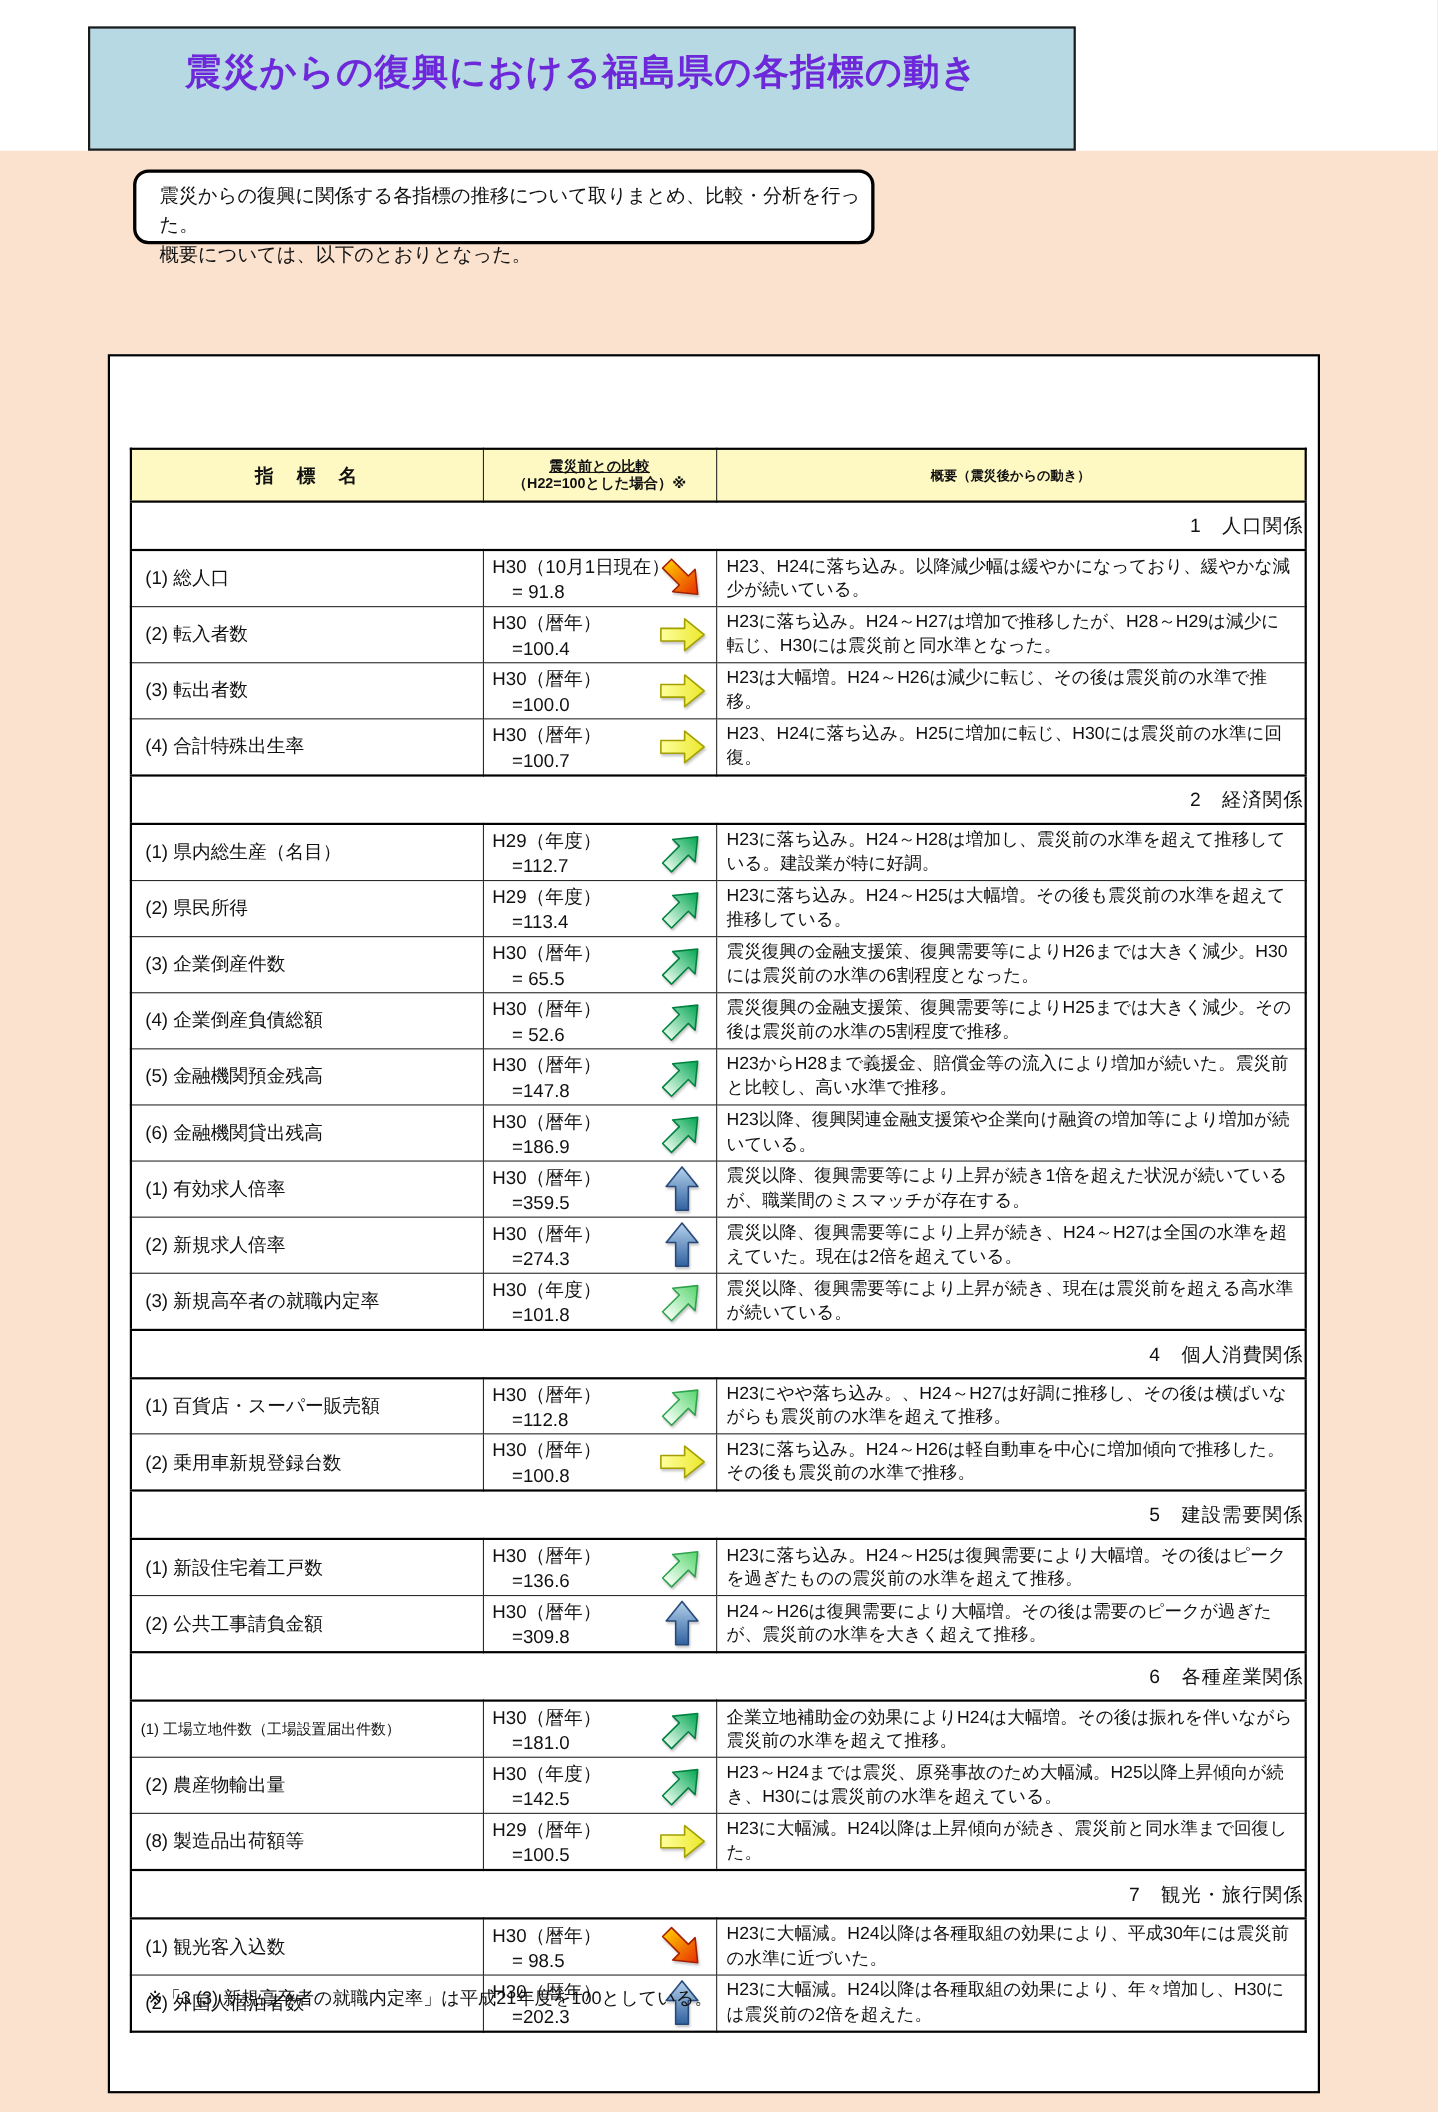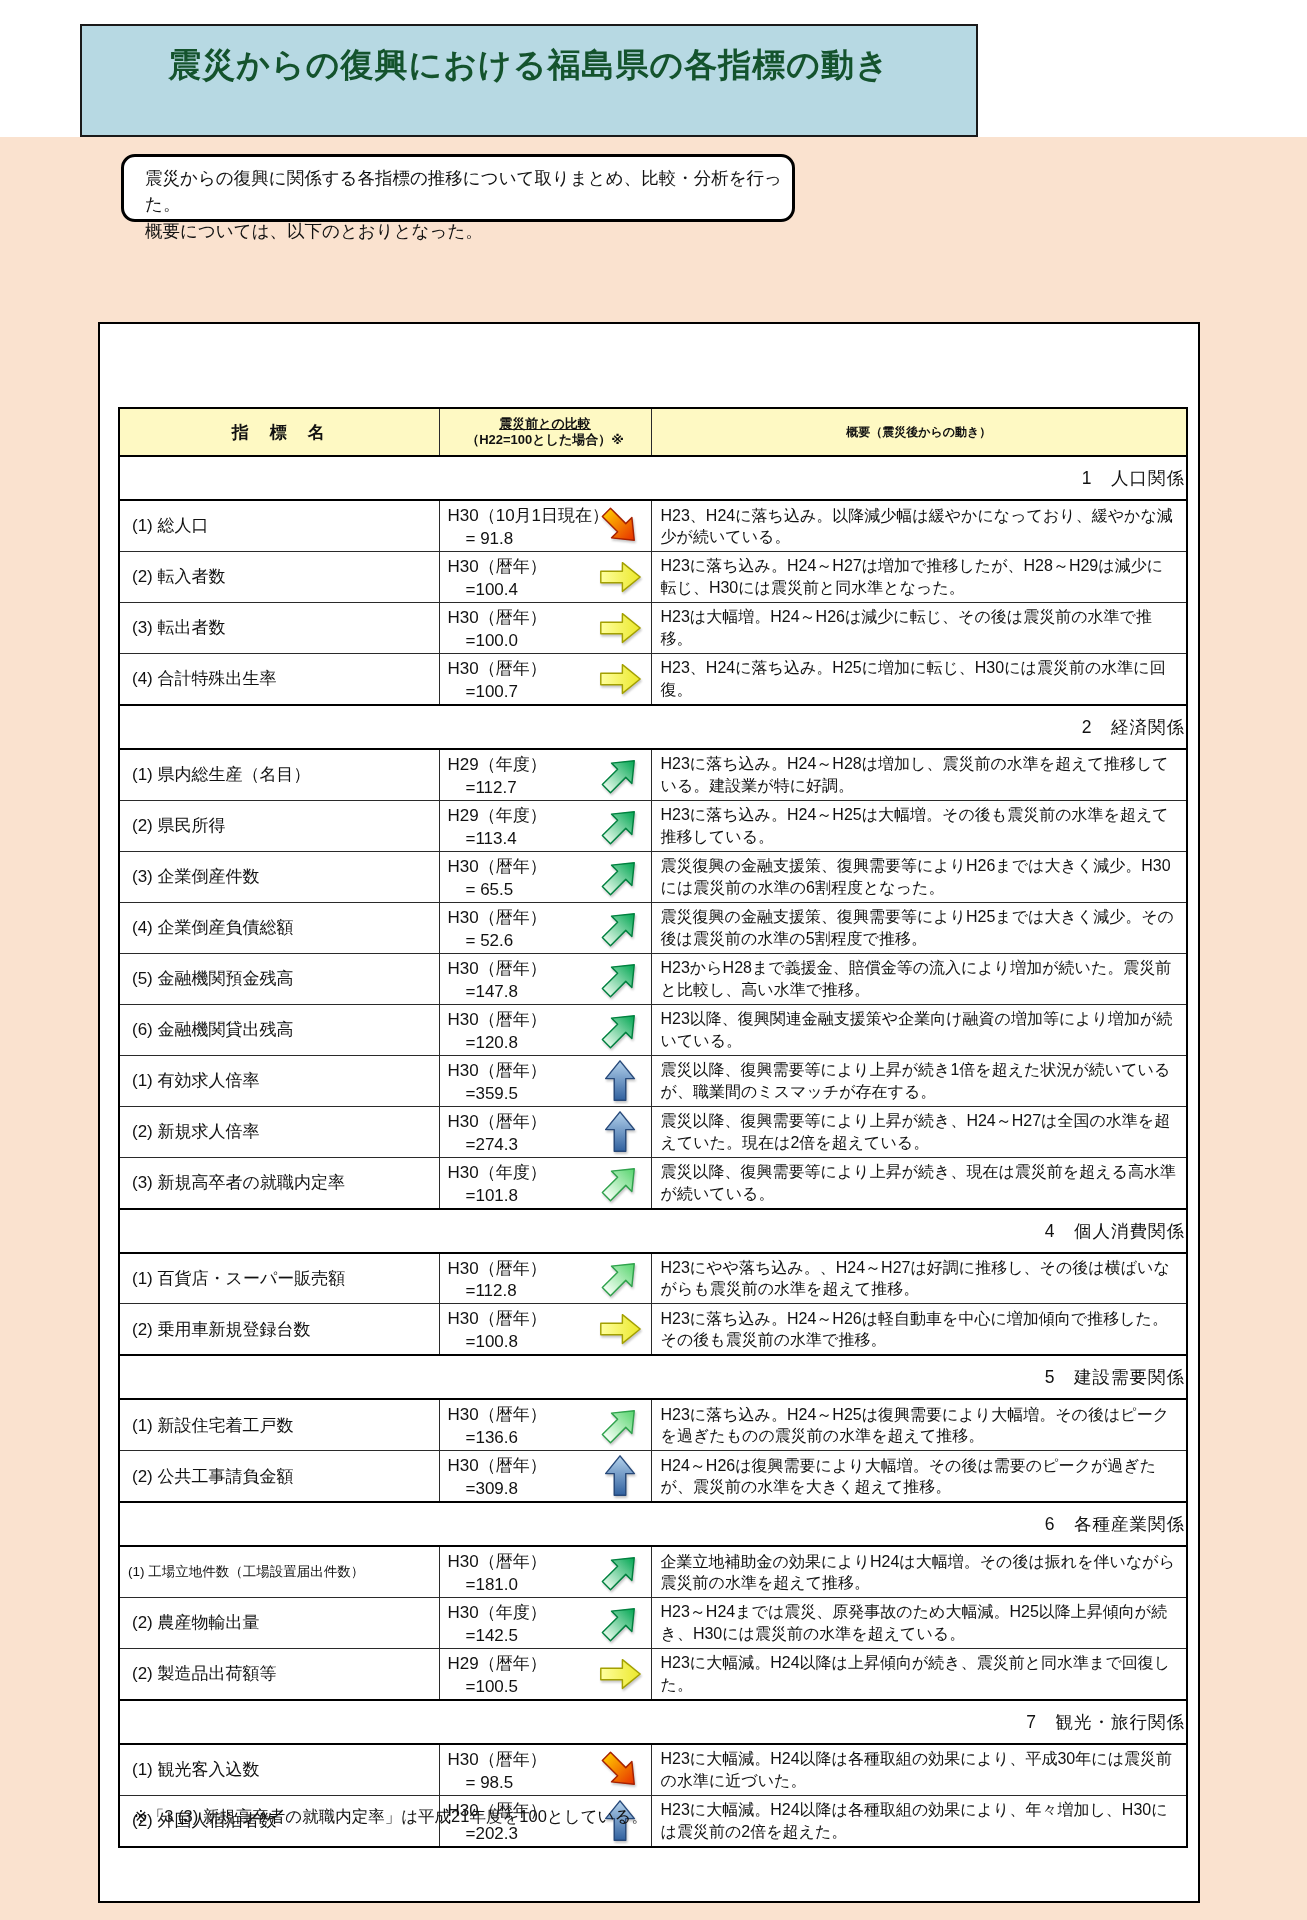--- a/index.html
+++ b/index.html
@@ -1,21 +1,21 @@
 <!DOCTYPE html>
 <html><head>
 <meta charset="utf-8">
 <style>
   html,body{margin:0;padding:0;background:#e8e8e8;}
   #page{position:relative;width:1307px;height:1920px;background:#fae2cf;
         font-family:"Liberation Sans","DejaVu Sans",sans-serif;color:#111;overflow:hidden;}
   .top-strip{position:absolute;left:0;top:0;width:1307px;height:137px;background:#ffffff;}
   .banner{position:absolute;left:80px;top:24px;width:898px;height:113px;background:#b7d9e3;
           border:2px solid #1a1a1a;box-sizing:border-box;text-align:center;}
-  .banner h1{margin:0;padding-top:17px;font-size:33px;font-weight:600;letter-spacing:1px;color:#14532d;}
+  .banner h1{margin:0;padding-top:17px;font-size:33px;font-weight:600;letter-spacing:1px;color:#6d28d9;}
   .intro{position:absolute;left:121px;top:154px;width:674px;height:68px;background:#fff;
          border:3px solid #000000;border-radius:14px;box-sizing:border-box;padding:8px 10px 12px 21px;
          font-size:17.5px;line-height:1.5;}
   .intro p{margin:0;}
   .outer{position:absolute;left:98px;top:322px;width:1102px;height:1581px;background:#fff;
          border:2px solid #000;box-sizing:border-box;}
   .label{position:absolute;left:30px;top:10px;width:228px;height:47px;background:#c5d89e;
          border:2px solid #4a4a4a;box-sizing:border-box;display:flex;align-items:center;justify-content:center;
          font-size:22px;font-weight:bold;letter-spacing:3px;}
   table.ind{position:absolute;left:18px;top:83px;width:1068px;border-collapse:collapse;table-layout:fixed;
@@ -247,21 +247,21 @@
                     <polygon points="10,38 55,38 55,20 92,50 55,80 55,62 10,62" fill="url(#ag8)" stroke="#00813f" stroke-width="3" stroke-linejoin="round"></polygon>
                   </g>
                 </svg></span>
             </td>
             <td class="c3">H23からH28まで義援金、賠償金等の流入により増加が続いた。震災前と比較し、高い水準で推移。</td>
           </tr>
           <tr class="row">
             <td class="c1">(6) 金融機関貸出残高</td>
             <td class="c2">
               <div class="v1">H30（暦年）</div>
-              <div class="v2">=120.8</div>
+              <div class="v2">=186.9</div>
               <span class="arrow"><svg viewBox="0 0 100 100">
                   <defs>
                     <linearGradient id="ag9" x1="0" y1="0" x2="1" y2="0">
                       <stop offset="0" stop-color="#e3f9e9"></stop>
                       <stop offset="1" stop-color="#00a651"></stop>
                     </linearGradient>
                   </defs>
                   <g transform="rotate(-45 50 50)">
                     <polygon points="10,38 55,38 55,20 92,50 55,80 55,62 10,62" fill="url(#ag9)" stroke="#00813f" stroke-width="3" stroke-linejoin="round"></polygon>
                   </g>
@@ -443,21 +443,21 @@
                     </linearGradient>
                   </defs>
                   <g transform="rotate(-45 50 50)">
                     <polygon points="10,38 55,38 55,20 92,50 55,80 55,62 10,62" fill="url(#ag18)" stroke="#00813f" stroke-width="3" stroke-linejoin="round"></polygon>
                   </g>
                 </svg></span>
             </td>
             <td class="c3">H23～H24までは震災、原発事故のため大幅減。H25以降上昇傾向が続き、H30には震災前の水準を超えている。</td>
           </tr>
           <tr class="row">
-            <td class="c1">(2) 製造品出荷額等</td>
+            <td class="c1">(8) 製造品出荷額等</td>
             <td class="c2">
               <div class="v1">H29（暦年）</div>
               <div class="v2">=100.5</div>
               <span class="arrow"><svg viewBox="0 0 100 100">
                   <defs>
                     <linearGradient id="ag19" x1="0" y1="0" x2="1" y2="0">
                       <stop offset="0" stop-color="#ffff9e"></stop>
                       <stop offset="1" stop-color="#ebe82a"></stop>
                     </linearGradient>
                   </defs>

